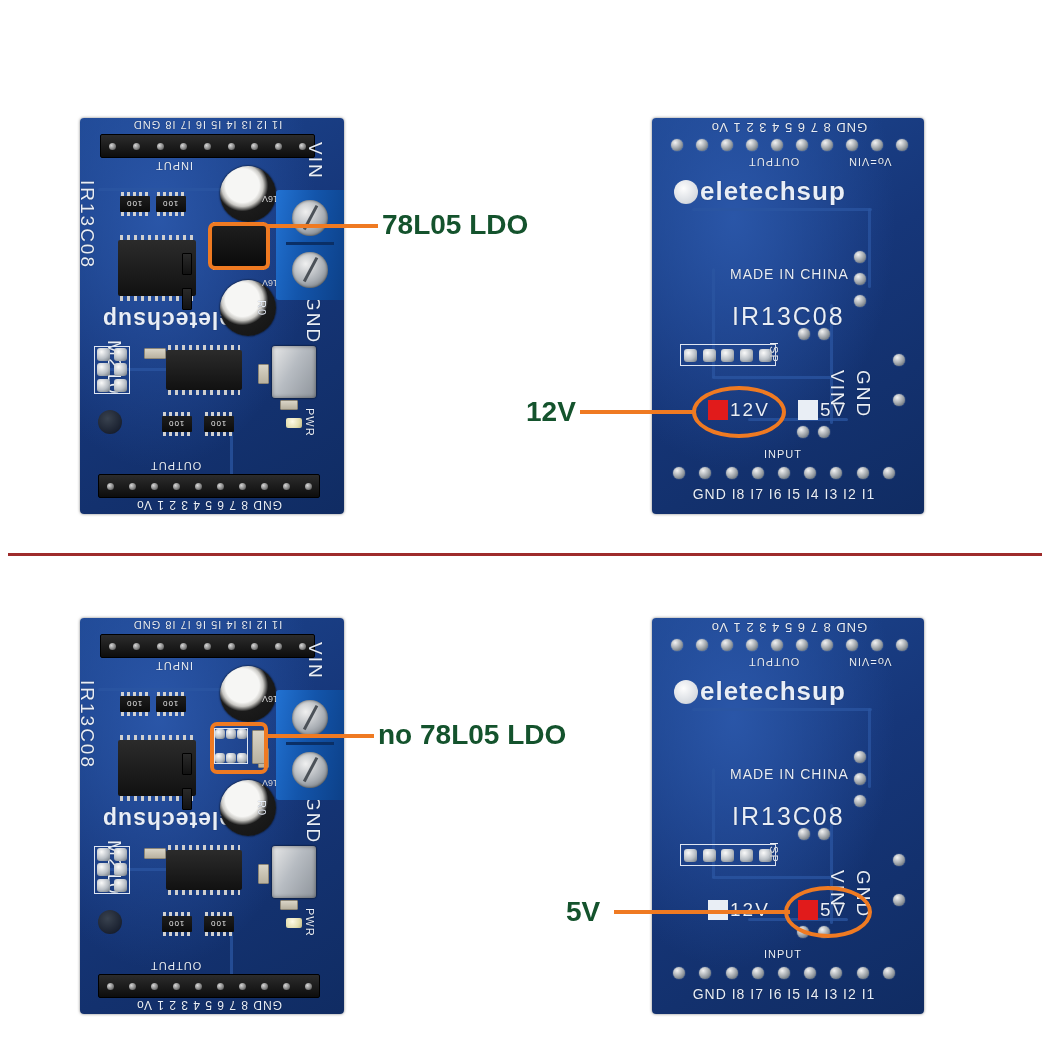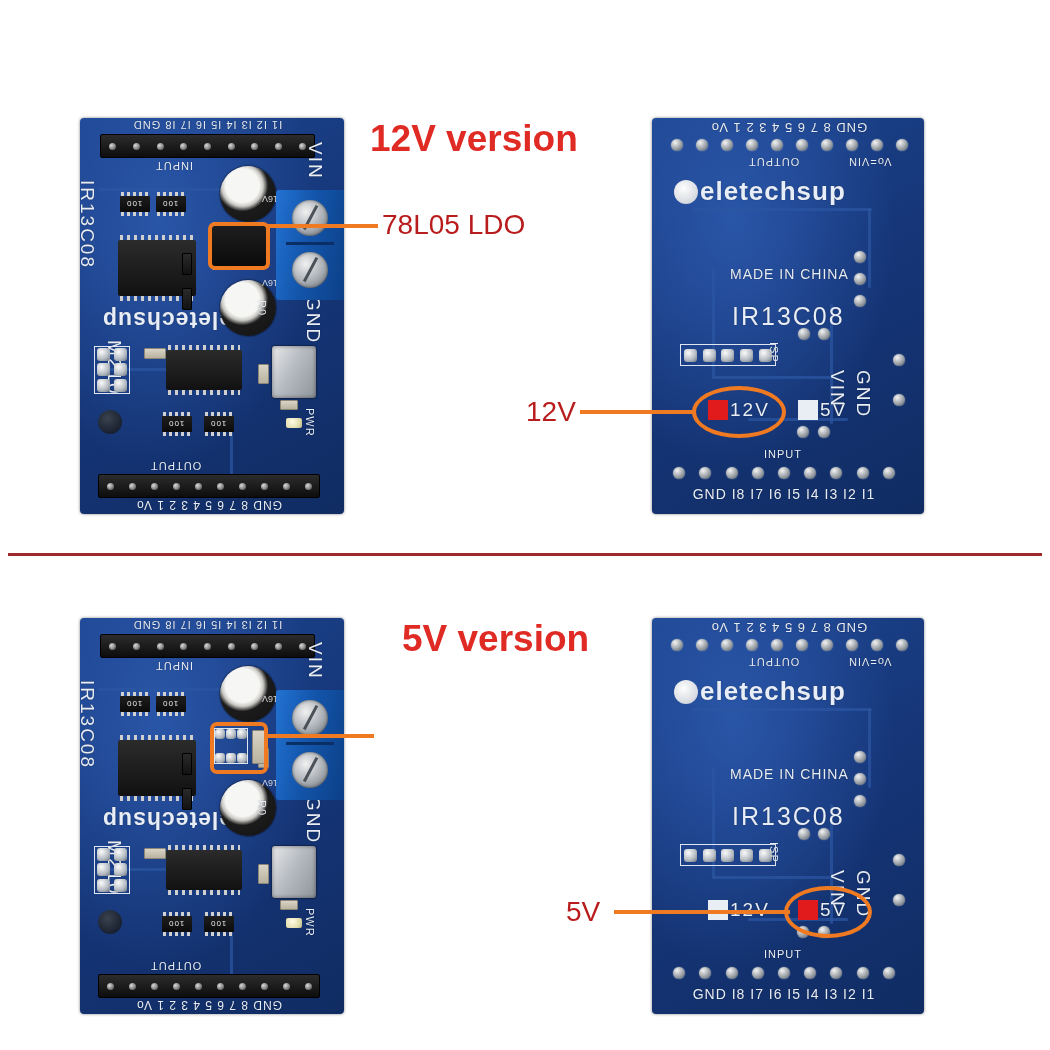--- a/index.html
+++ b/index.html
@@ -20,21 +20,21 @@
   #t12{left:370px;top:118px;}
   #t5{left:402px;top:618px;}
 
   .divider{
     position:absolute;left:8px;top:553px;width:1034px;height:3px;
     background:#9e2b2b;
   }
 
   
   .anno{
-    position:absolute;font-size:28px;font-weight:normal;color:#b91c1c;
+    position:absolute;font-size:28px;font-weight:bold;color:#14532d;
     white-space:nowrap;
     text-align:right;
   }
   .leader{position:absolute;height:4px;background:#ef7a22;}
   .hl-rect{
     position:absolute;border:4px solid #ef7a22;border-radius:7px;
     box-sizing:border-box;
   }
   .hl-ell{
     position:absolute;border:4px solid #ef7a22;border-radius:50%;
@@ -162,21 +162,20 @@
   }
   .jpad.on{background:#e11b1b;}
   .jpad.off{background:#e9eef5;}
 </style>
 </head>
 <body>
 
 <div class="page">
 
 
-  <div class="section-title" id="t12">12V version</div>
 
   <div class="board" id="b1f" style="left:80px;top:118px;width:264px;height:396px;">
     <div class="trace" style="left:18px;top:70px;width:150px;height:3px;"></div>
     <div class="trace" style="left:18px;top:250px;width:120px;height:3px;"></div>
     <div class="trace" style="left:150px;top:300px;width:3px;height:60px;"></div>
 
     <div class="hdr" style="left:20px;top:16px;width:215px;height:24px;">
       <i></i>
         <i></i>
         <i></i>
@@ -346,21 +345,20 @@
     </div>
     <div class="silk" style="left:14px;top:368px;width:236px;text-align:center;font-size:14px;">GND I8 I7 I6 I5 I4 I3 I2 I1</div>
   </div>
 
   <div class="hl-ell" style="left:692px;top:386px;width:94px;height:52px;"></div>
   <div class="leader" style="left:580px;top:410px;width:116px;"></div>
   <div class="anno" style="left:526px;top:396px;">12V</div>
 
   <div class="divider"></div>
 
-  <div class="section-title" id="t5">5V version</div>
 
   <div class="board" id="b2f" style="left:80px;top:618px;width:264px;height:396px;">
     <div class="trace" style="left:18px;top:70px;width:150px;height:3px;"></div>
     <div class="trace" style="left:18px;top:250px;width:120px;height:3px;"></div>
     <div class="trace" style="left:150px;top:300px;width:3px;height:60px;"></div>
 
     <div class="hdr" style="left:20px;top:16px;width:215px;height:24px;">
       <i></i>
         <i></i>
         <i></i>
@@ -448,20 +446,21 @@
         <i></i>
         <i></i>
         <i></i>
         <i></i>
     </div>
     <div class="silk flip" style="left:18px;top:380px;width:222px;text-align:center;font-size:12px;">GND 8 7 6 5 4 3 2 1 Vo</div>
   </div>
 
   <div class="hl-rect" style="left:210px;top:722px;width:58px;height:52px;"></div>
   <div class="leader" style="left:266px;top:734px;width:108px;"></div>
+  <div class="anno" style="left:378px;top:719px;">no 78L05 LDO</div>
 
   <div class="board" id="b2b" style="left:652px;top:618px;width:272px;height:396px;">
     <div class="trace" style="left:40px;top:90px;width:180px;height:3px;"></div>
     <div class="trace" style="left:216px;top:90px;width:3px;height:80px;"></div>
     <div class="trace" style="left:60px;top:150px;width:3px;height:110px;"></div>
     <div class="trace" style="left:60px;top:258px;width:120px;height:3px;"></div>
     <div class="trace" style="left:178px;top:186px;width:3px;height:120px;"></div>
     <div class="trace" style="left:96px;top:300px;width:100px;height:3px;"></div>
 
     <div class="silk flip" style="left:12px;top:2px;width:250px;text-align:center;font-size:13px;">GND 8 7 6 5 4 3 2 1 Vo</div>

